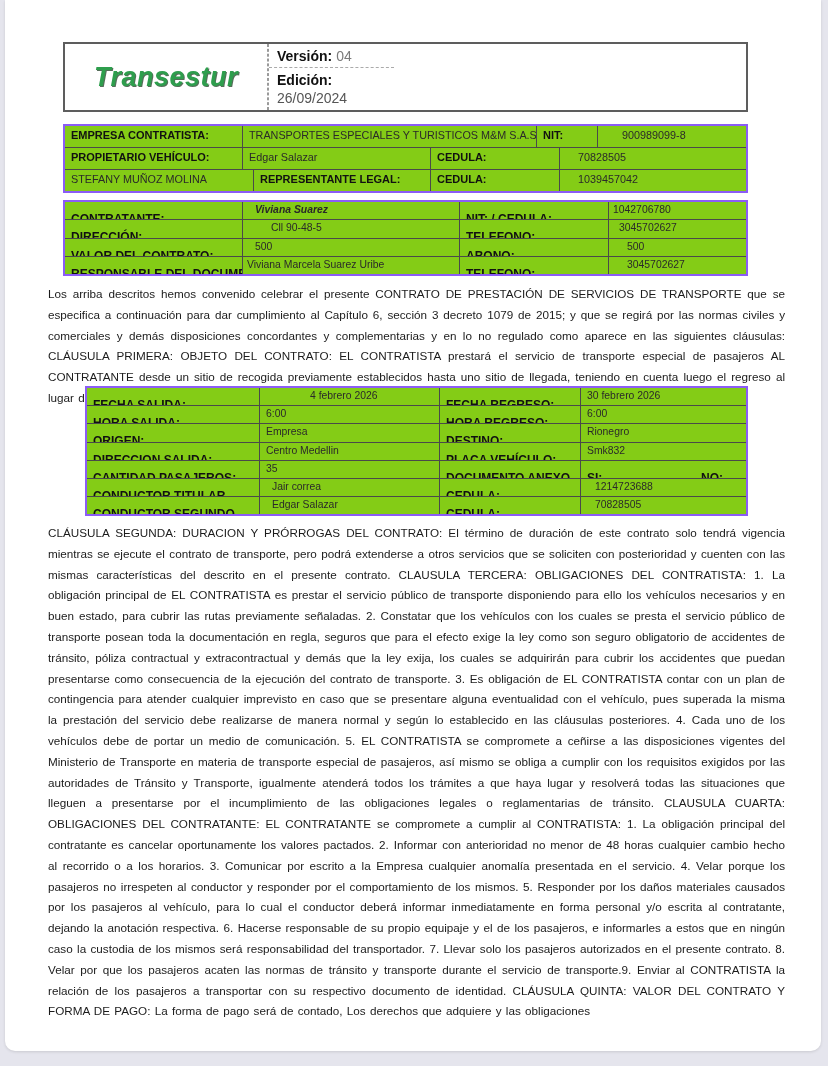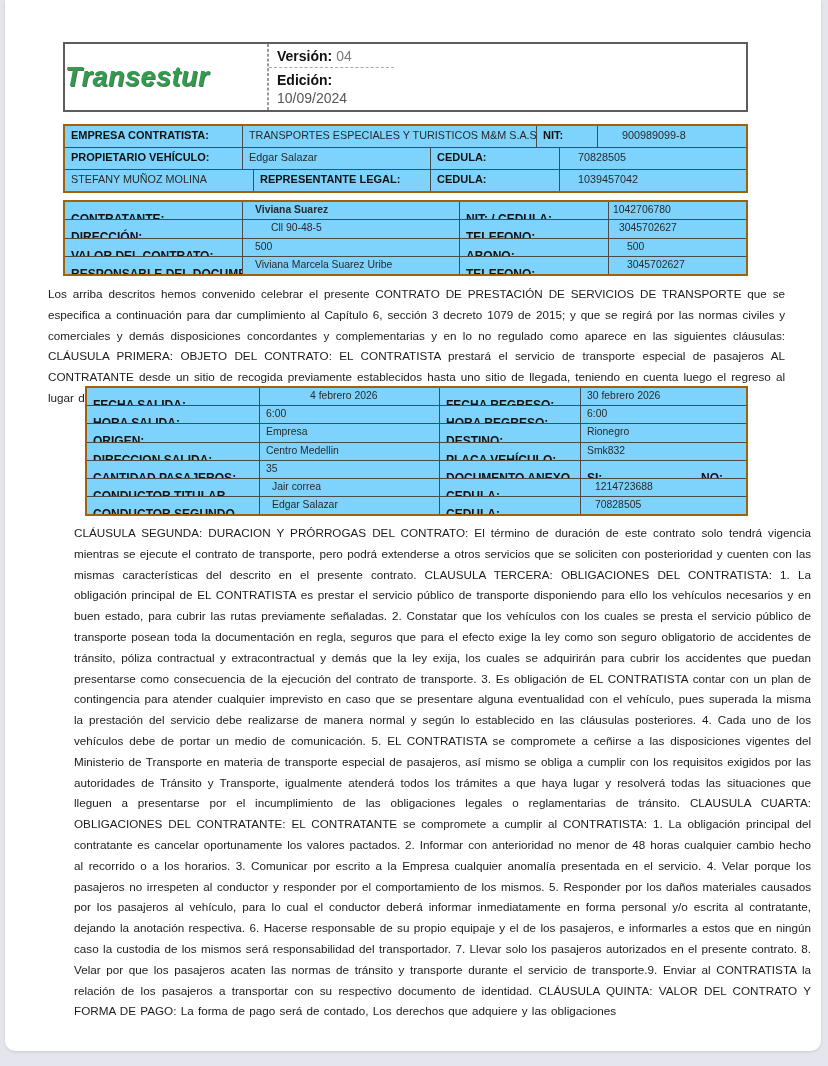--- a/index.html
+++ b/index.html
@@ -21,21 +21,21 @@
   }
   
   .header-box{
     position:absolute;left:58px;top:42px;
     width:685px;height:70px;
     border:2px solid #5d5d5d;
     display:flex;box-sizing:border-box;
     background:#fff;
   }
   .logo-cell{
-    width:203px;display:flex;align-items:center;justify-content:flex-start;
+    width:203px;display:flex;align-items:center;justify-content:center;
     border-right:1px dashed #9a9a9a;box-sizing:border-box;
   }
   .logo-text{
     font-size:27px;font-style:italic;font-weight:700;
     color:#2e9e4d;letter-spacing:.5px;
     text-shadow:1px 1px 0 rgba(30,60,35,.75);
   }
   .title-cell{
     flex:1;display:flex;flex-direction:column;align-items:center;justify-content:center;
     font-weight:700;font-size:13.5px;line-height:19px;text-align:center;color:#111;
@@ -47,69 +47,69 @@
   .version-row{
     padding:4px 8px 3px;border-bottom:1px dashed #aaa;color:#111;
   }
   .version-row b{font-weight:700;}
   .version-row .vval{color:#7a7a7a;}
   .edition-row{padding:4px 8px;}
   .edition-row b{display:block;font-weight:700;color:#111;}
   .edition-row .eval{display:block;color:#555;margin-top:2px;}
   
   .tbl{
-    position:absolute;border:2px solid #a16207;box-sizing:border-box;background:#7dd3fc;
+    position:absolute;border:2px solid #8b5cf6;box-sizing:border-box;background:#84cc16;
   }
   .trow{display:flex;border-top:1px solid #4a4a4a;}
   .trow:first-child{border-top:none;}
   .cell{
     box-sizing:border-box;border-left:1px solid #4a4a4a;
     padding:3px 6px 0;overflow:hidden;white-space:nowrap;
   }
   .cell:first-child{border-left:none;}
   .lbl{font-weight:700;font-size:11px;color:#111;}
   .val{font-size:10.8px;color:#2a2a2a;}
   .grow{flex:1;}
   .t1 .trow{height:21px;}
   .t2 .trow{height:17.3px;}
   .t3 .trow{height:17.2px;}
   .t2 .lbl,.t3 .lbl{font-size:12px;padding-top:10px;}
   .t2 .val,.t3 .val{font-size:10.4px;padding-top:2px;}
   .raised{transform:translateY(-7px);}
-  .vbold{font-weight:700;}
+  .vbold{font-weight:700;font-style:italic;}
   .indent{padding-left:50px;}
   .sino{display:flex;gap:36px;}
   .sino .si{width:78px;}
   
   .para{
     position:absolute;left:43px;width:737px;
     font-size:11.7px;line-height:20.8px;
     text-align:justify;color:#1b1b1b;margin:0;
     word-spacing:1px;
   }
   .intro{top:284px;}
-  .bodytext{top:523px;margin-left:26px;}
+  .bodytext{top:523px;}
 </style>
 </head>
 <body>
 
 <div class="page">
 
   <div class="header-box">
     <div class="logo-cell">
       <span class="logo-text">Transestur</span>
     </div>
     <div class="version-cell">
       <div class="version-row">
         <b>Versión:</b>
         <span class="vval">04</span>
       </div>
       <div class="edition-row">
         <b>Edición:</b>
-        <span class="eval">10/09/2024</span>
+        <span class="eval">26/09/2024</span>
       </div>
     </div>
   </div>
 
   <div class="tbl t1" style="left:58px;top:124px;width:685px;">
     <div class="trow">
       <div class="cell lbl" style="width:177px">EMPRESA CONTRATISTA:</div>
       <div class="cell val" style="width:294px">TRANSPORTES ESPECIALES Y TURISTICOS M&amp;M S.A.S</div>
       <div class="cell lbl" style="width:61px">NIT:</div>
       <div class="cell val grow" style="padding-left:24px">900989099-8</div>
@@ -142,21 +142,21 @@
       <div class="cell val grow" style="padding-left:10px">3045702627</div>
     </div>
     <div class="trow">
       <div class="cell lbl" style="width:177px">VALOR DEL CONTRATO:</div>
       <div class="cell val" style="width:217px;padding-left:12px">500</div>
       <div class="cell lbl" style="width:149px">ABONO:</div>
       <div class="cell val grow" style="padding-left:18px">500</div>
     </div>
     <div class="trow">
       <div class="cell lbl" style="width:177px">RESPONSABLE DEL DOCUMENTO:</div>
-      <div class="cell val" style="width:217px;padding-left:12px">Viviana Marcela Suarez Uribe</div>
+      <div class="cell val" style="width:217px;padding-left:4px">Viviana Marcela Suarez Uribe</div>
       <div class="cell lbl" style="width:149px">TELEFONO:</div>
       <div class="cell val grow" style="padding-left:18px">3045702627</div>
     </div>
   </div>
 
   <p class="para intro">Los arriba descritos hemos convenido celebrar el presente CONTRATO DE PRESTACIÓN DE SERVICIOS DE TRANSPORTE que se especifica a continuación para dar cumplimiento al Capítulo 6, sección 3 decreto 1079 de 2015;  y que se regirá  por las normas civiles y comerciales y demás disposiciones concordantes y complementarias y en lo no regulado como aparece en las siguientes cláusulas: CLÁUSULA PRIMERA: OBJETO DEL CONTRATO: EL CONTRATISTA prestará el servicio de transporte especial de pasajeros AL CONTRATANTE desde un sitio de recogida previamente establecidos hasta uno sitio de llegada, teniendo en cuenta luego el regreso al lugar de origen, que para ello se destinen por parte del CONTRATISTA, en caso que el servicio se preste, así:</p>
 
   <div class="tbl t3" style="left:80px;top:386px;width:663px;">
     <div class="trow">
       <div class="cell lbl" style="width:172px">FECHA SALIDA:</div>

